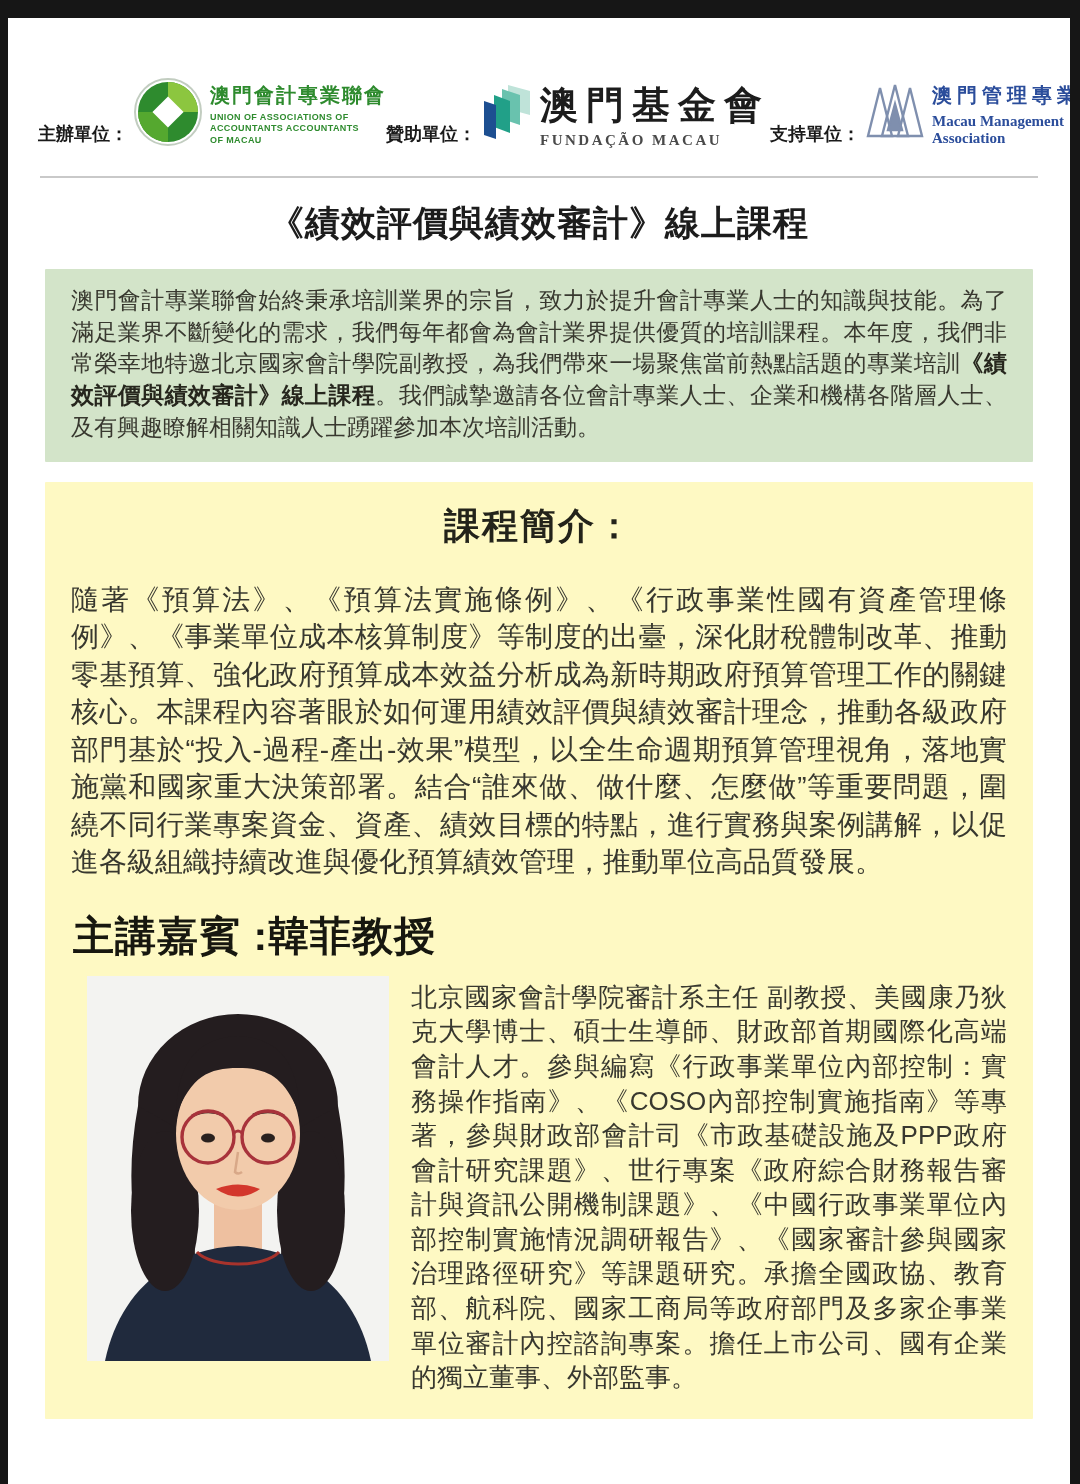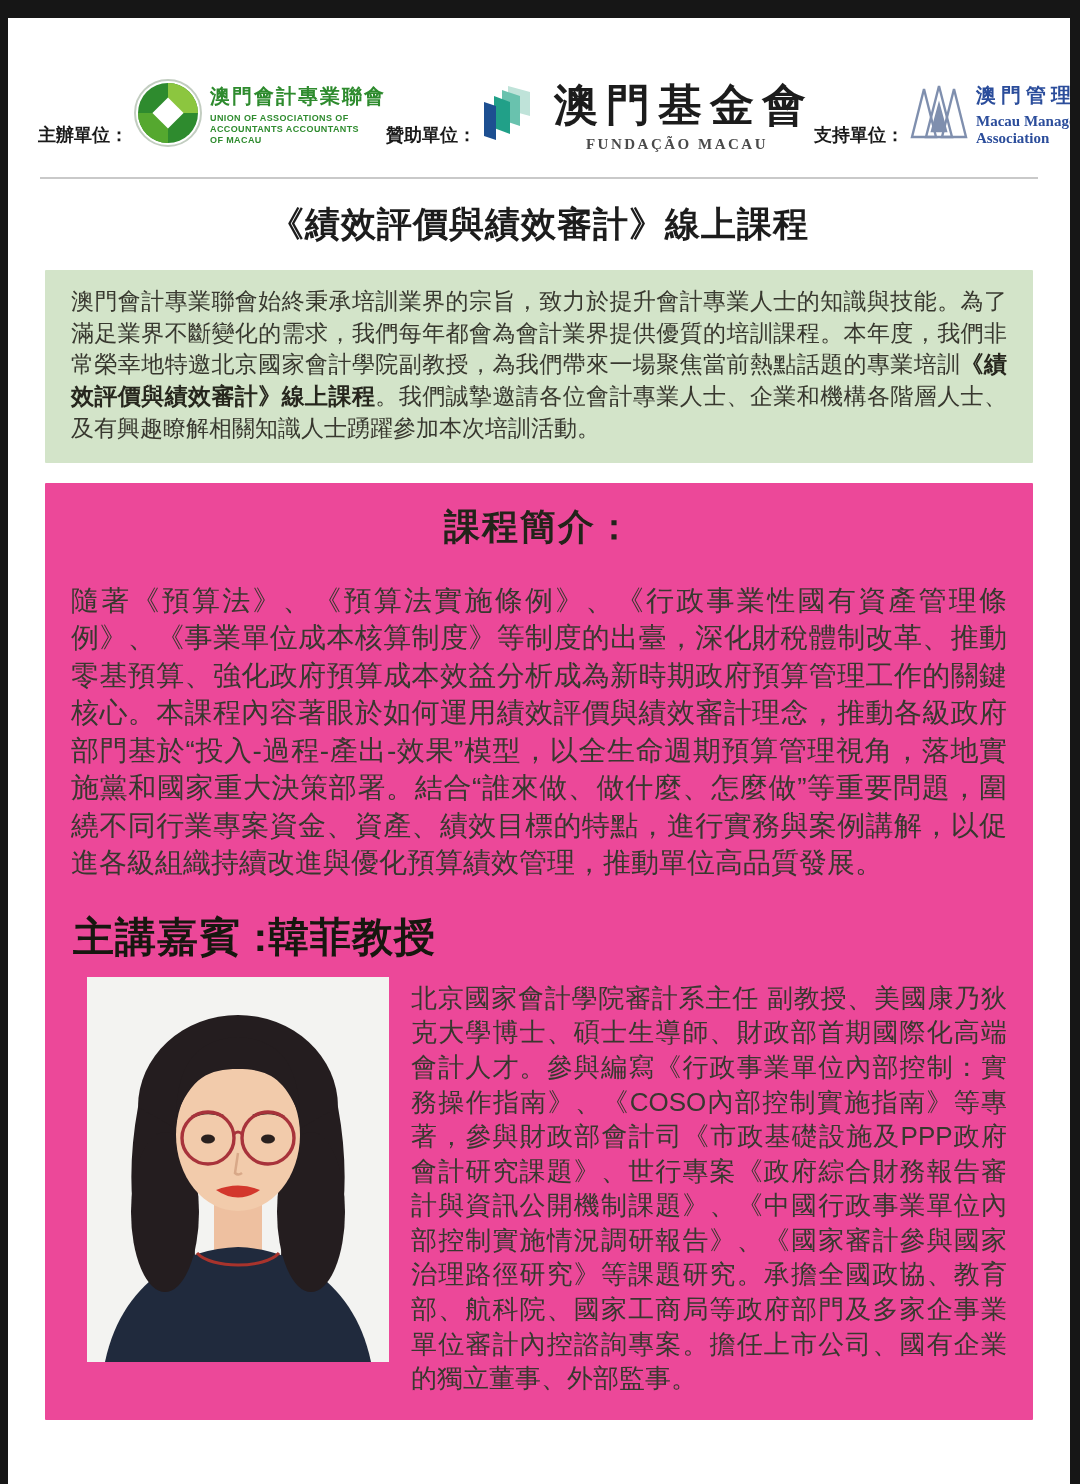--- a/index.html
+++ b/index.html
@@ -11,41 +11,41 @@
   .header{display:flex;align-items:center;justify-content:space-between;
           padding:58px 18px 0 30px;}
   .org{display:flex;align-items:center;}
   .org-label{font-size:18px;font-weight:bold;color:#1a1a1a;white-space:nowrap;margin-top:40px;}
   .org-logo{margin:0 6px 0 4px;flex:0 0 auto;}
   .org-names{display:flex;flex-direction:column;justify-content:center;}
 
   .uapam-zh{font-size:20px;font-weight:bold;color:#2e8b2e;letter-spacing:2px;white-space:nowrap;}
   .uapam-en{font-size:9px;font-weight:bold;color:#2e8b2e;width:152px;line-height:1.25;letter-spacing:.4px;margin-top:3px;}
 
-  .fm-zh{font-size:44px;font-weight:bold;color:#1c1c1c;letter-spacing:8px;white-space:nowrap;
-         font-family:"Liberation Serif","DejaVu Serif",serif;margin-left:14px;}
-  .fm-en{font-size:15px;color:#4a4a4a;letter-spacing:2.5px;text-align:center;margin-top:1px;
+  .fm-zh{font-size:38px;font-weight:bold;color:#1c1c1c;letter-spacing:8px;white-space:nowrap;
+         font-family:"Liberation Serif","DejaVu Serif",serif;}
+  .fm-en{font-size:15px;color:#4a4a4a;letter-spacing:2.5px;text-align:left;margin-top:1px;
          font-family:"Liberation Serif","DejaVu Serif",serif;font-weight:bold;}
 
   .mma-zh{font-size:20px;font-weight:bold;color:#2b4d9b;letter-spacing:5px;white-space:nowrap;
           font-family:"Liberation Serif","DejaVu Serif",serif;}
   .mma-en{font-size:15px;font-weight:bold;color:#2b4d9b;margin-top:4px;
           font-family:"Liberation Serif","DejaVu Serif",serif;}
 
   .divider{height:2px;background:#c9c9c9;margin:24px 32px 0 32px;}
 
   .main-title{text-align:center;font-size:35px;font-weight:800;color:#1c1c1c;
               margin-top:22px;letter-spacing:1px;}
 
   .green-box{margin:0 37px;border-radius:1px;}
   .intro-box{margin-top:22px;background:#d3e4c9;padding:16px 26px 18px 26px;}
   .intro-text{font-size:23px;line-height:1.38;color:#38382f;text-align:justify;}
   .intro-text .bold{font-weight:800;color:#26261d;}
 
-  .course-box{margin-top:20px;background:#ec4899;padding:14px 26px 24px 26px;}
+  .course-box{margin-top:20px;background:#fef9c3;padding:14px 26px 24px 26px;}
   .course-heading{text-align:center;font-size:36px;font-weight:800;color:#23231a;
                   margin:6px 0 30px 0;letter-spacing:2px;}
   .course-body{font-size:28px;line-height:1.34;color:#38382f;text-align:justify;}
 
   .speaker-heading{font-size:41px;font-weight:900;color:#17170f;margin:28px 0 12px 2px;
                    letter-spacing:1px;}
   .speaker-row{display:flex;align-items:flex-start;}
   .speaker-photo{flex:0 0 auto;margin-left:16px;width:302px;height:385px;background:#f3f3f1;}
   .speaker-bio{flex:1;margin-left:22px;font-size:26px;line-height:1.33;color:#38382f;
                text-align:justify;margin-top:4px;}

